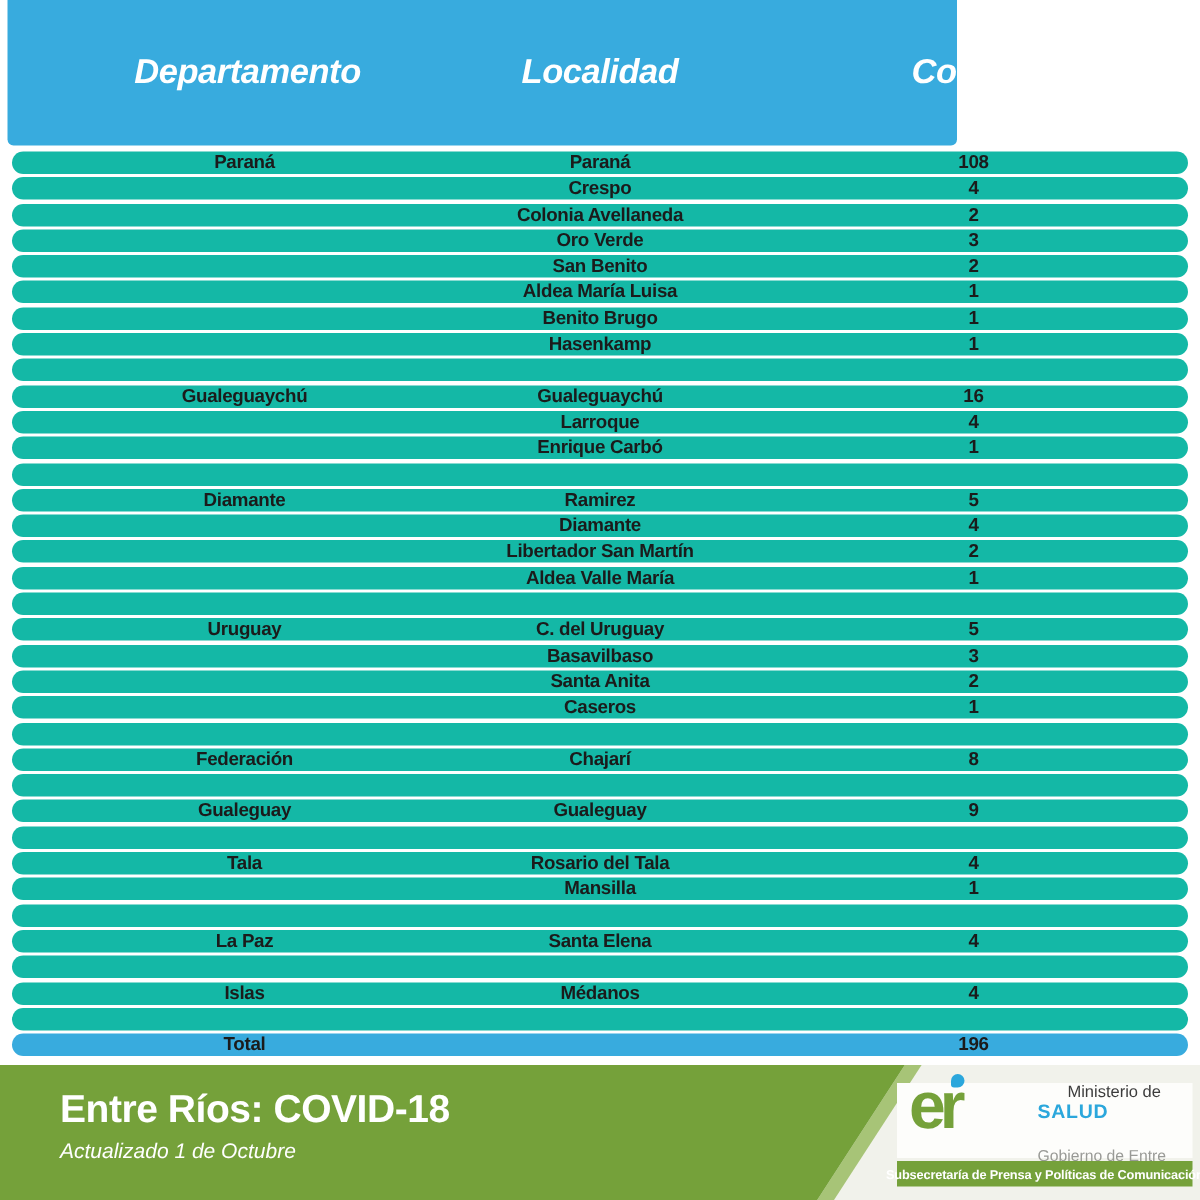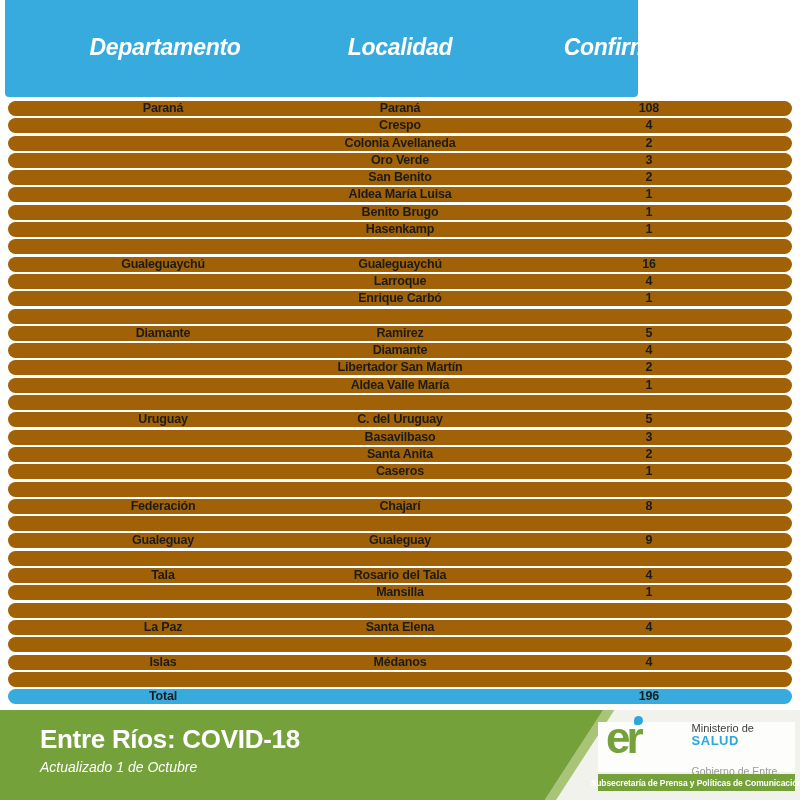--- a/index.html
+++ b/index.html
@@ -13,28 +13,28 @@
     position:absolute;top:0;left:5px;width:633px;height:97px;
     background:#38ABDE;border-radius:0 0 4px 4px;
   }
   .hcell{
     position:absolute;top:34px;transform:translateX(-50%);
     color:#ffffff;font-weight:bold;font-style:italic;font-size:23px;
     white-space:nowrap;letter-spacing:-0.3px;
   }
   .h-dept{left:160px;}
   .h-loc{left:395px;}
-  .h-conf{left:628px;}
+  .h-conf{left:672px;}
   
   .tbody{
     position:absolute;top:101px;left:8px;width:784px;
     display:flex;flex-direction:column;gap:2.3px;
   }
   .row{
-    position:relative;height:15px;background:#a16207;border-radius:8px;
+    position:relative;height:15px;background:#14b8a6;border-radius:8px;
     flex:0 0 auto;
   }
   .row.total{background:#38ABDE;}
   .cell{
     position:absolute;top:0;transform:translateX(-50%);
     white-space:nowrap;font-weight:bold;font-size:12.5px;line-height:15px;
     color:#1b1b1b;letter-spacing:-0.2px;
   }
   .c-dept{left:155px;}
   .c-loc{left:392px;}
@@ -70,21 +70,21 @@
   .er-mark{
     position:relative;margin-left:8px;
     font-size:44px;line-height:38px;font-weight:bold;
     color:#75A13A;letter-spacing:-4px;top:-3px;
   }
   .er-dot{
     position:absolute;width:9px;height:9px;background:#2BA7DC;
     border-radius:50% 50% 50% 2px;top:-3px;right:-3px;
   }
   .ministry{margin-left:12px;line-height:1.12;}
-  .m1{font-size:11px;color:#3c3c3c;}
+  .m1{font-size:11px;color:#3c3c3c;margin-left:20px;}
   .m2{font-size:13px;font-weight:bold;color:#2BA7DC;letter-spacing:0.5px;}
   .m3{font-size:10.5px;color:#999a96;margin-top:17px;}
   .badge{
     position:absolute;left:598px;top:64px;width:197px;height:17px;
     background:#75A13A;color:#ffffff;
     font-size:8.5px;font-weight:bold;letter-spacing:-0.1px;
     display:flex;align-items:center;justify-content:center;white-space:nowrap;
   }
 </style>
 </head>

